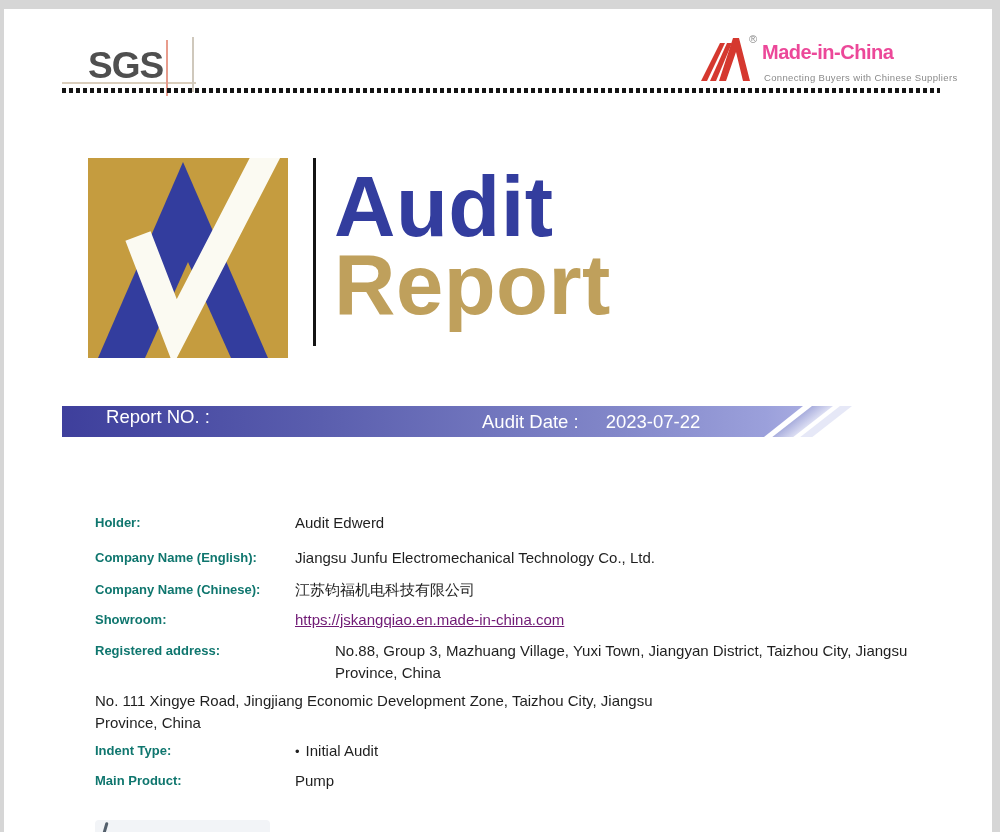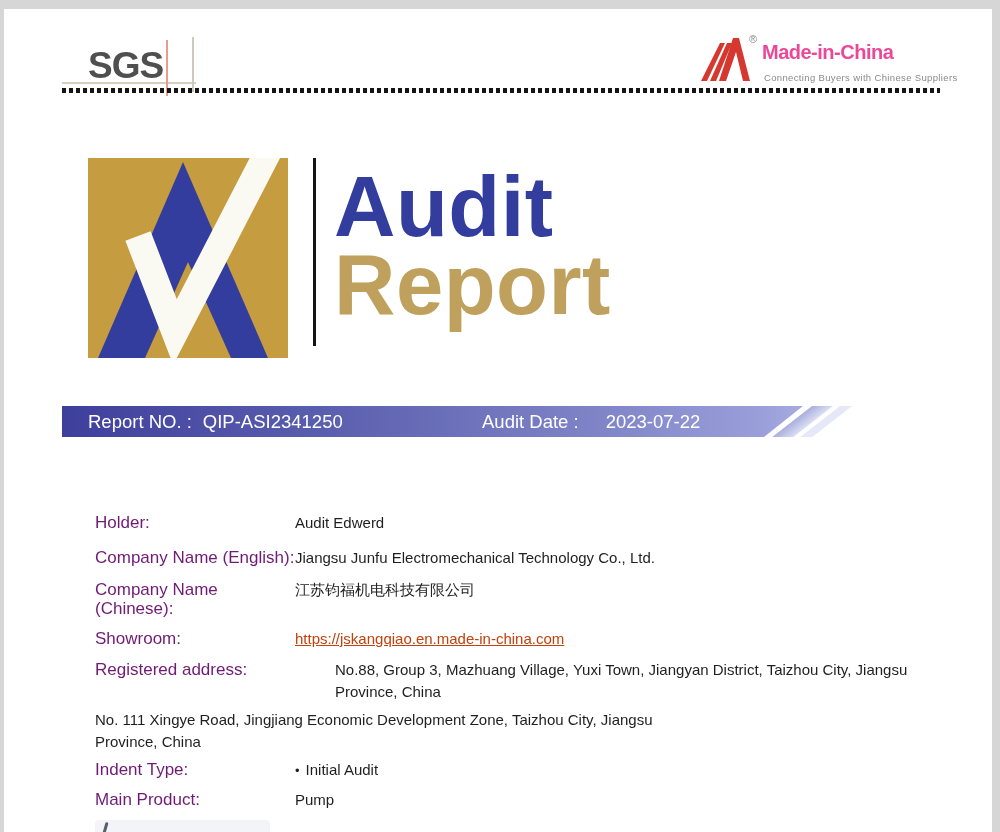--- a/index.html
+++ b/index.html
@@ -30,35 +30,35 @@
                line-height:78px; letter-spacing:0.5px; white-space:nowrap; }
   .hero-l1 { color:#333d9e; }
   .hero-l2 { color:#bfa05c; }
 
   
   .report-bar { position:absolute; left:58px; top:397px; width:741px; height:31px;
                 background:linear-gradient(90deg,#3e3f9c 0%,#5a5eae 35%,#8287c9 75%,#9ba0db 95%,#a7abe0 100%);
                 clip-path:polygon(0 0,100% 0,calc(100% - 39px) 100%,0 100%);
                 color:#ffffff; font-size:18.5px; }
   .bar-group { position:absolute; top:0; height:31px; display:flex; align-items:center; gap:11px; white-space:nowrap; }
-  .bar-g1 { left:26px; } .bar-g2 { left:420px;gap:27px; }
+  .bar-g1 { left:26px;flex-direction:column; } .bar-g2 { left:420px;gap:27px; }
   .bar-stripe { position:absolute; top:397px; height:31px; transform:skewX(-52deg); transform-origin:0 0; }
   .stripe1 { left:808px; width:21px; background:linear-gradient(90deg,#a9aedd,#dcdef3); }
   .stripe2 { left:836px; width:12px; background:#e6e8f7; }
 
   
   .details { position:absolute; left:91px; top:504px; width:820px; }
   .drow { display:flex; align-items:flex-start; }
-  .dlabel { width:200px; flex:0 0 200px; font-weight:normal; color:#701a75;
-            font-size:17px; line-height:19px; }
+  .dlabel { width:200px; flex:0 0 200px; font-weight:bold; color:#0f766e;
+            font-size:13px; line-height:19px; }
   .dvalue { width:600px; font-size:15px; color:#1f1f1f; line-height:22px; }
   .r1 .dvalue, .r2 .dvalue, .r3 .dvalue, .r4 .dvalue, .r7 .dvalue, .r8 .dvalue { line-height:19px; }
   .r2 { margin-top:16px; } .r3 { margin-top:13px; } .r4 { margin-top:11px; }
   .r5 { margin-top:11px;gap:40px; } .r6 { margin-top:6px; } .r7 { margin-top:7px; } .r8 { margin-top:10px; }
-  .dvalue a { color:#c2410c; text-decoration:underline; cursor:pointer; }
+  .dvalue a { color:#701a75; text-decoration:underline; cursor:pointer; }
   .bullet { margin-right:6px; font-size:13px; }
   .two-line .dlabel { line-height:22px; }
 
   
   .watermark { position:absolute; left:91px; top:811px; width:175px; height:15px;
                background:#f2f4f7; border-radius:4px 4px 0 0; }
   .sig-stroke { position:absolute; left:100px; top:813px; width:2.5px; height:12px;
                 background:#54606c; transform:rotate(16deg); border-radius:2px; }
 </style>
 </head>

